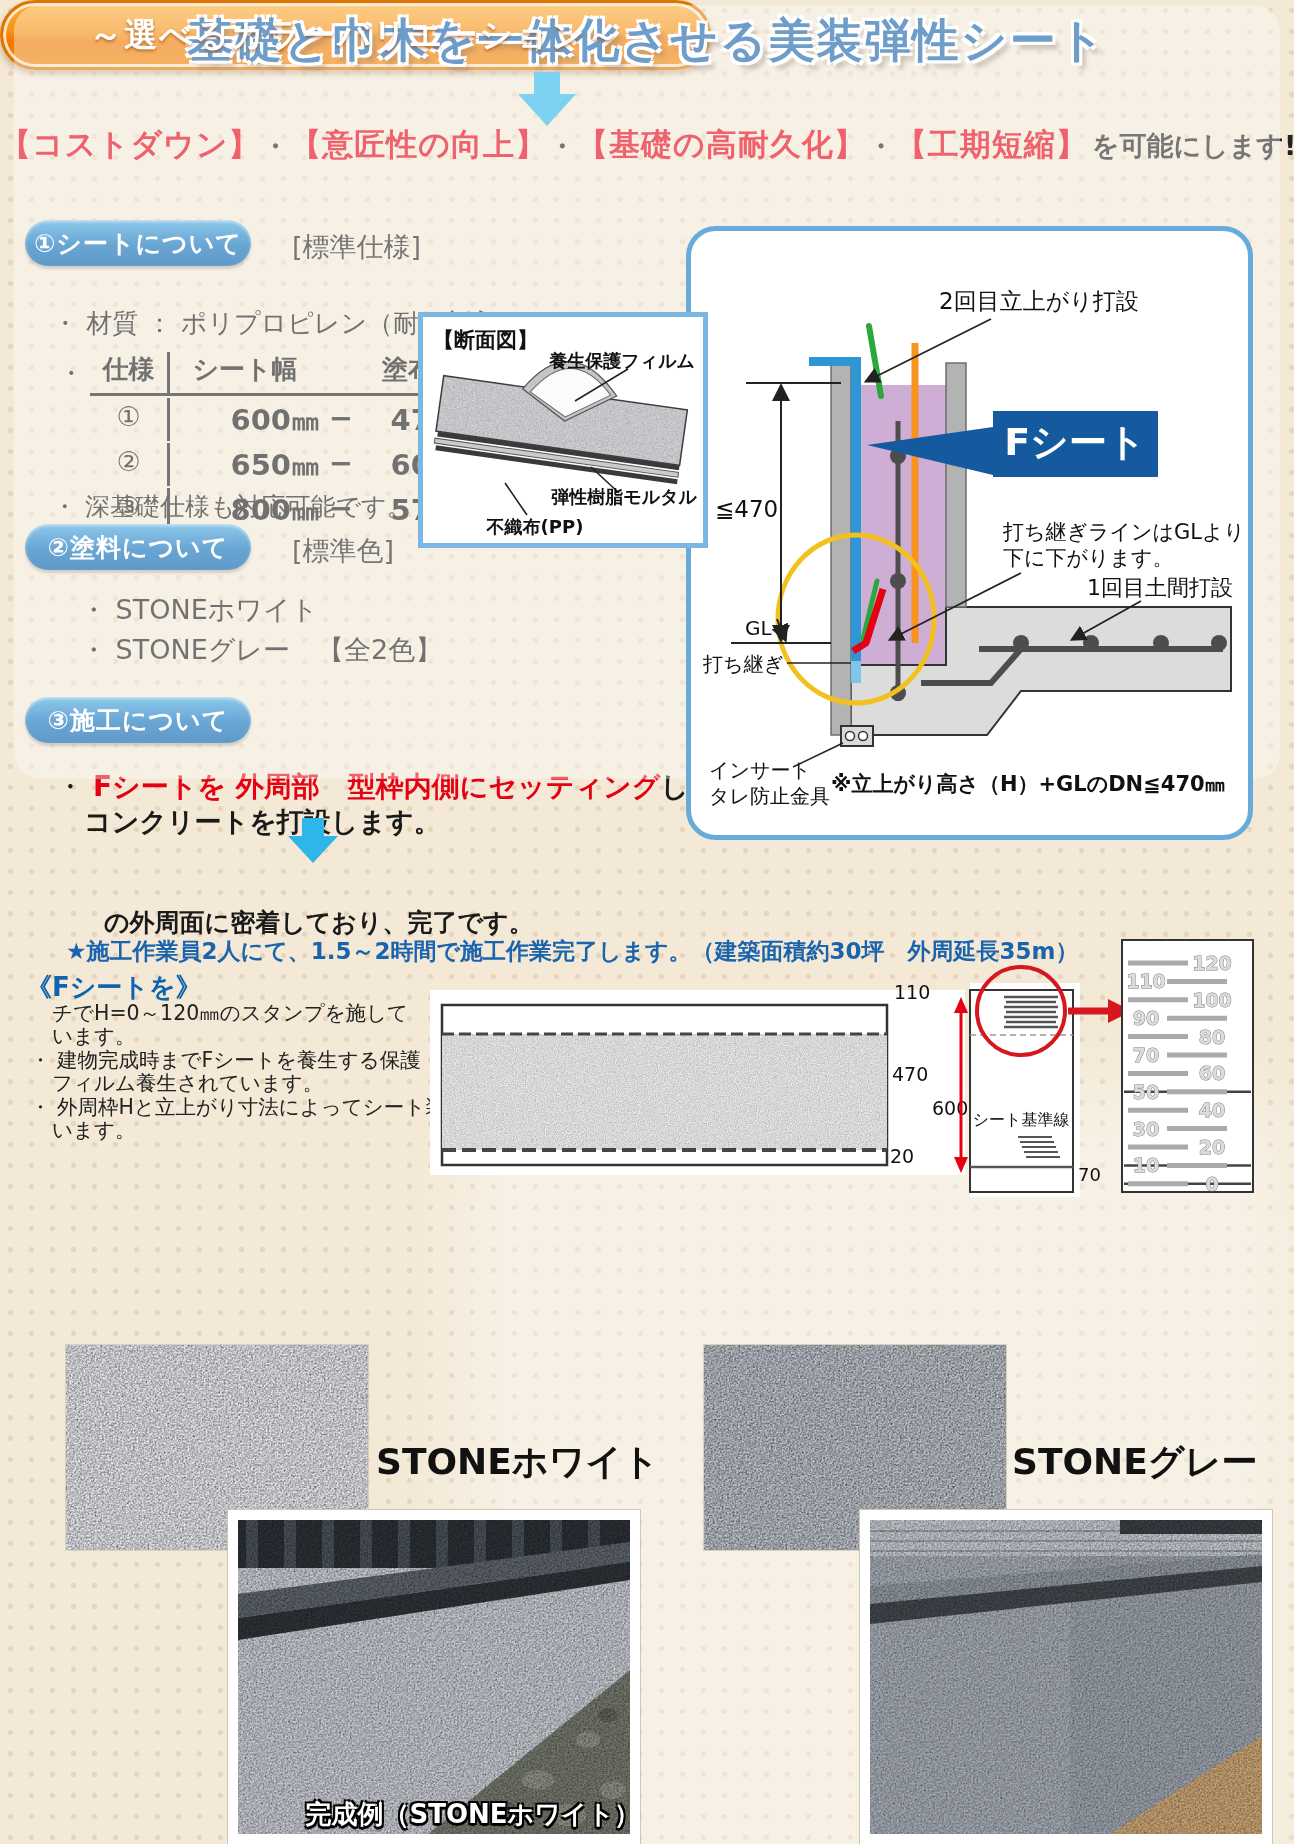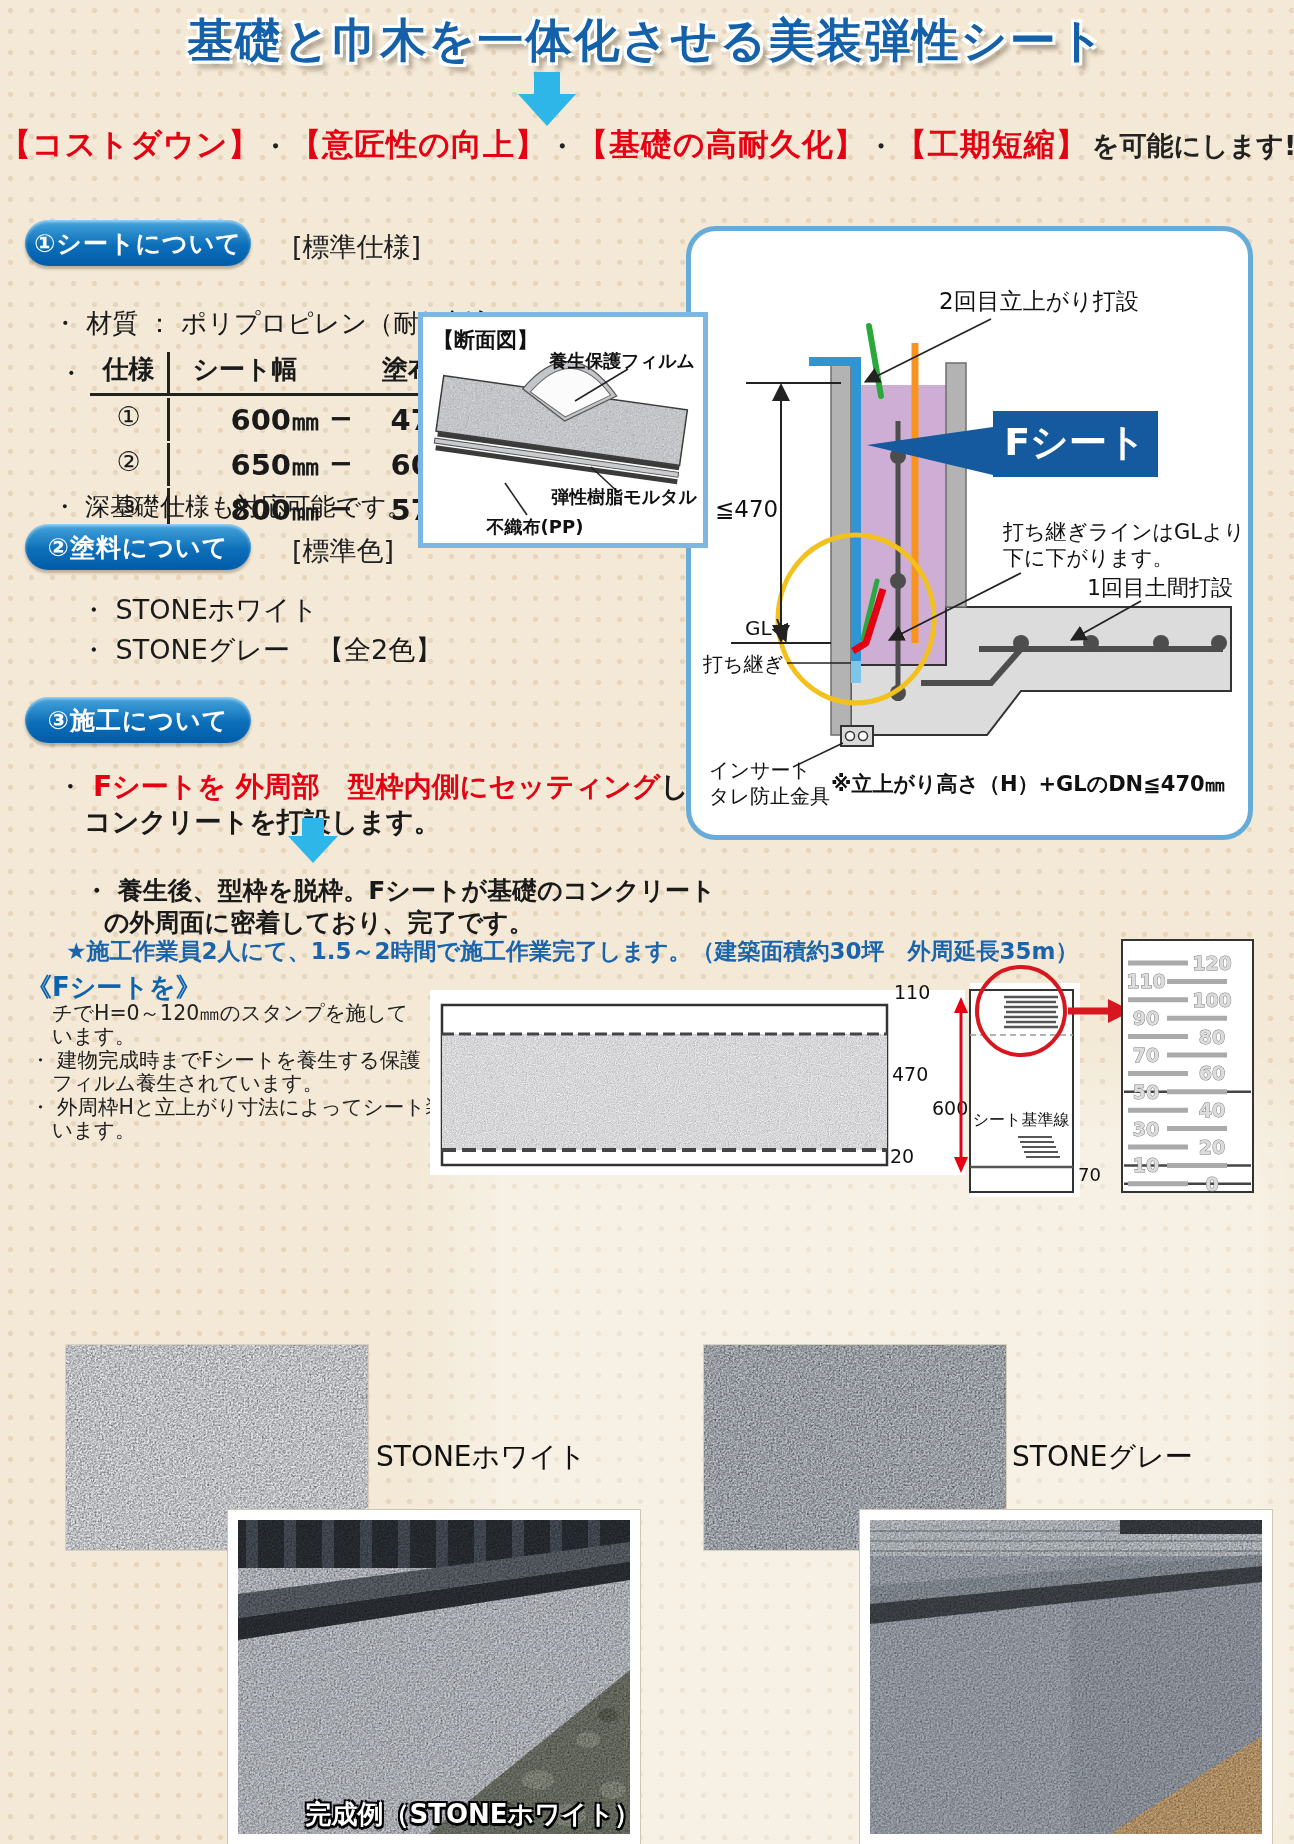--- a/index.html
+++ b/index.html
@@ -77,21 +77,21 @@
     background:linear-gradient(180deg,#fbb03c 0%,#f59114 45%,#ef7a00 60%,#f08300 100%);
     border:3px solid #dd7500; box-shadow:0 4px 6px rgba(120,60,0,.35), inset 0 0 0 3px rgba(255,255,255,.75);
     display:flex; align-items:center; justify-content:center;}
   .banner::before{content:""; position:absolute; left:14px; right:14px; top:5px; height:42%;
     background:rgba(255,255,255,.38); border-radius:26px;}
   .banner span{position:relative; color:#fff; font-size:33px; font-weight:900; letter-spacing:2px;
     text-shadow:0 2px 3px rgba(150,70,0,.6);}
   
   .swatch{position:absolute; width:302px; height:205px; box-shadow:0 0 0 1px #d8d0c0;}
   .sw1{left:66px; top:1345px;} .sw2{left:704px; top:1345px;}
-  .sw-label{position:absolute; font-size:28px; font-weight:400; color:#111;}
+  .sw-label{position:absolute; font-size:36px; font-weight:700; color:#111;}
   .swl1{left:376px; top:1438px;} .swl2{left:1012px; top:1438px;}
   .photo{position:absolute; width:412px; height:334px; background:#fff; box-shadow:0 0 0 1px #cfc6b4;}
   .ph1{left:228px; top:1510px;} .ph2{left:860px; top:1510px;}
   .photo svg{position:absolute; left:10px; top:10px;}
   .caption{position:absolute; left:0; bottom:12px; width:100%; text-align:right;
     font-size:26px; font-weight:bold; color:#fff;
     text-shadow:-2px -2px 0 #000,2px -2px 0 #000,-2px 2px 0 #000,2px 2px 0 #000,0 3px 1px #000;}
   svg text{font-family:"DejaVu Sans","Liberation Sans",sans-serif;}
 </style>
 </head>
@@ -180,21 +180,20 @@
       <span>③施工について</span>
     </div>
   <div class="abs constr1">
     <span>・ </span><span class="red">Fシートを 外周部　型枠内側にセッティング</span><span style="font-weight:bold">し</span>
   </div>
   <div class="abs constr2">コンクリートを打設します。</div>
   <div class="darrow darrow2">
       <span class="stem"></span>
       <span class="tri"></span>
     </div>
-  <div class="abs after1">・ 養生後、型枠を脱枠。Fシートが基礎のコンクリート</div>
   <div class="abs after2">の外周面に密着しており、完了です。</div>
   <div class="abs star">★施工作業員2人にて、1.5～2時間で施工作業完了します。（建築面積約30坪　外周延長35m）</div>
 
   <div class="abs main-box">
     <svg width="557" height="604" viewBox="0 0 557 604">
       <defs>
         <marker id="mA" markerWidth="9" markerHeight="9" refX="7" refY="4.5" orient="auto-start-reverse">
           <path d="M0,0 L9,4.5 L0,9 z" fill="#222"></path>
         </marker>
       </defs>
@@ -338,20 +337,23 @@
         <text x="782" y="219" font-size="19" font-weight="bold" text-anchor="middle" fill="#dcdcdc" stroke="#777" stroke-width="0.9" paint-order="stroke">20</text>
         <line x1="694" y1="230.39999999999998" x2="821" y2="230.39999999999998" stroke="#444" stroke-width="2.5"></line>
         <line x1="737" y1="230.39999999999998" x2="797" y2="230.39999999999998" stroke="#aaa" stroke-width="5"></line>
         <text x="716" y="237.39999999999998" font-size="19" font-weight="bold" text-anchor="middle" fill="#dcdcdc" stroke="#777" stroke-width="0.9" paint-order="stroke">10</text>
         <line x1="694" y1="248.79999999999998" x2="821" y2="248.79999999999998" stroke="#444" stroke-width="2.5"></line>
         <line x1="698" y1="248.79999999999998" x2="758" y2="248.79999999999998" stroke="#aaa" stroke-width="5"></line>
         <text x="782" y="255.79999999999998" font-size="19" font-weight="bold" text-anchor="middle" fill="#dcdcdc" stroke="#777" stroke-width="0.9" paint-order="stroke">0</text>
       </g>
   </svg>
 
+  <div class="banner">
+      <span>～選べるカラーバリエーション～</span>
+    </div>
 
   <div class="swatch sw1">
     <svg width="302" height="205" viewBox="0 0 302 205">
         <rect width="302" height="205" fill="#e4e5e9"></rect>
         <rect width="302" height="205" fill="#000" filter="url(#grainD)" opacity=".55"></rect>
       </svg>
   </div>
   <div class="abs sw-label swl1">STONEホワイト</div>
   <div class="swatch sw2">
     <svg width="302" height="205" viewBox="0 0 302 205">

